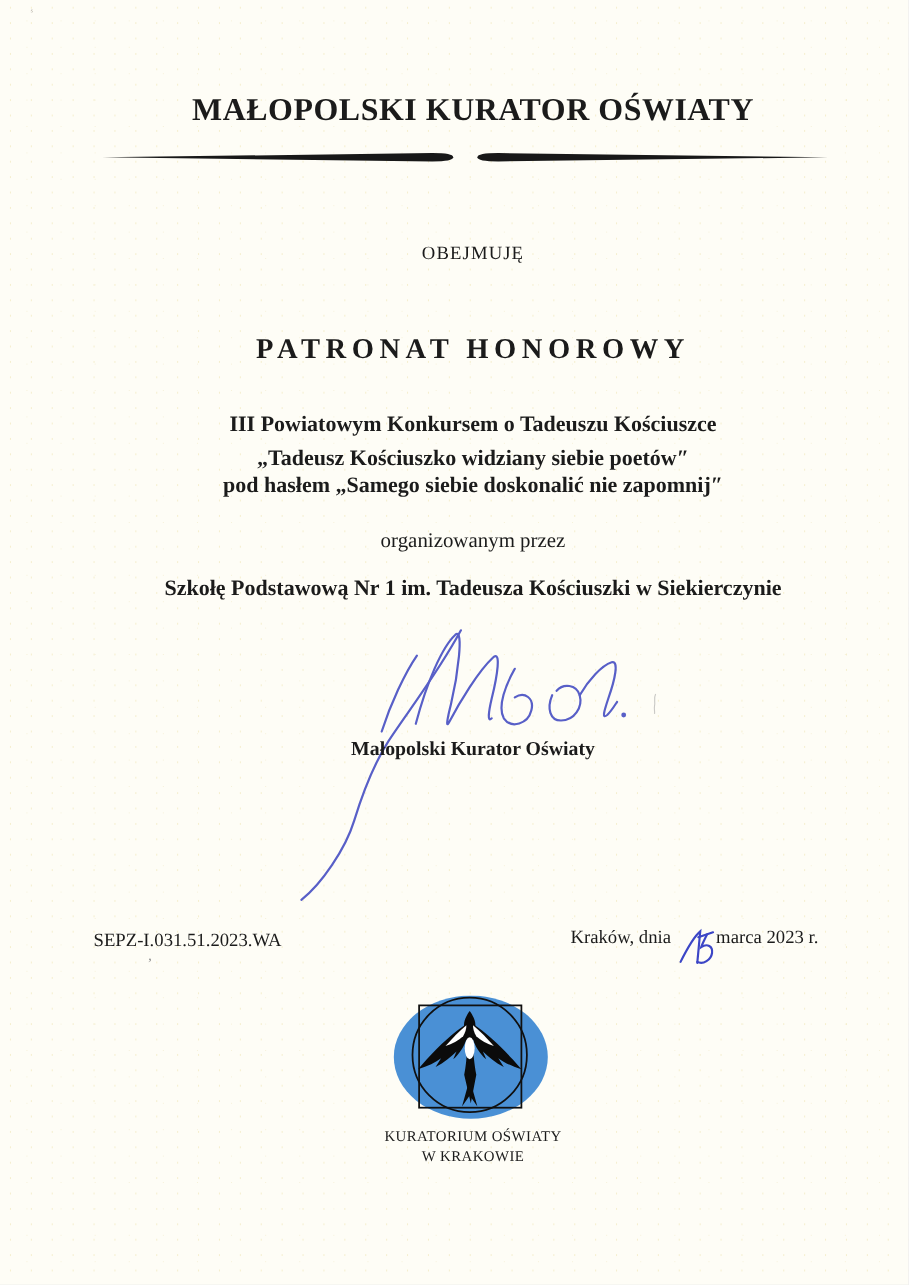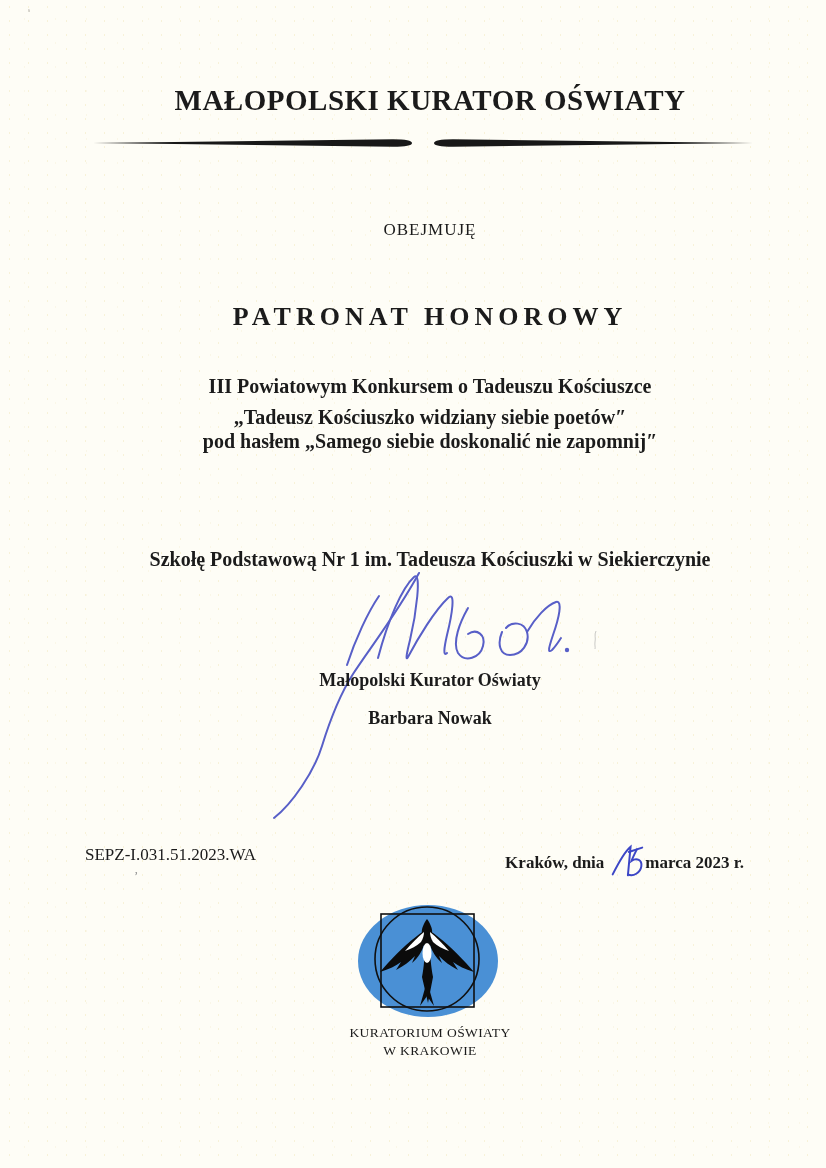--- a/index.html
+++ b/index.html
@@ -21,28 +21,28 @@
   .doc-title { top:84px; font-size:29px; font-weight:bold; letter-spacing:0.5px; }
   .divider { position:absolute; left:93px; top:135px; }
   .obejmuje { top:220px; font-size:17px; font-weight:normal; letter-spacing:1px; }
   .patronat { top:302px; font-size:26px; font-weight:bold; letter-spacing:5px; }
   .nad { top:359px; font-size:19px; }
   .event-line { font-size:20px; font-weight:bold; line-height:24px; }
   .event-1 { top:374px; }
   .event-2 { top:405px; }
   .event-3 { top:429px; }
   .org { top:481px; font-size:19px; }
-  .school { top:548px; font-size:20px; font-weight:bold; }
+  .school { top:524px; font-size:20px; font-weight:bold; }
   .sig-svg { position:absolute; left:250px; top:560px; }
   .role { top:670px; font-size:18px; font-weight:bold; }
   .signee { top:708px; font-size:18px; font-weight:bold; }
   .ref-number { position:absolute; left:85px; top:845px; font-size:17px; }
   .date-line {
     position:absolute; right:82px; top:842px; font-size:17px;
-    display:flex; align-items:center; white-space:pre;font-weight:bold;
+    display:flex; align-items:flex-start; white-space:pre;
   }
   .day-svg { align-self:flex-end; margin:0 1px 4px 6px; }
   .logo-svg { position:absolute; left:353px; top:905px; }
   .logo-cap1 { top:1025px; font-size:13.5px; letter-spacing:0.4px; }
   .logo-cap2 { top:1043px; font-size:13.5px; letter-spacing:0.4px; }
   .artifact { position:absolute; color:#a9a49a; }
   .artifact-topleft { left:28px; top:6px; font-size:9px; }
   .artifact-apostrophe { left:134px; top:868px; font-size:13px; color:#8f8f8f; }
   .artifact-squiggle { left:591px; top:630px; }
 </style>
@@ -62,34 +62,34 @@
   <svg class="divider" width="660" height="16" viewBox="0 0 660 16">
     <path d="M0 8 L300 4.2 Q319 4.2 319 8 Q319 11.8 300 11.8 Z" fill="#181818"></path>
     <path d="M660 8 L360 4.2 Q341 4.2 341 8 Q341 11.8 360 11.8 Z" fill="#181818"></path>
   </svg>
 
   <div class="center obejmuje">OBEJMUJĘ</div>
   <div class="center patronat">PATRONAT HONOROWY</div>
   <div class="center event-line event-1">III Powiatowym Konkursem o Tadeuszu Kościuszce</div>
   <div class="center event-line event-2">„Tadeusz Kościuszko widziany siebie poetów″</div>
   <div class="center event-line event-3">pod hasłem „Samego siebie doskonalić nie zapomnij″</div>
+  <div class="center org">organizowanym przez</div>
   <div class="center school">Szkołę Podstawową Nr 1 im. Tadeusza Kościuszki w Siekierczynie</div>
 
   <svg class="sig-svg" width="360" height="270" viewBox="0 0 360 270" fill="none" stroke="#4a52c4" stroke-width="2" stroke-linecap="round" opacity="0.92">
     <path d="M169 13 C148 52 120 88 103 114 C89 136 80 160 72 186 C64 212 42 244 24 258"></path>
     <path d="M97 105 C105 80 118 52 129 36"></path>
     <path d="M128 98 C138 60 152 28 164 17 C172 10 166 55 160 80 C157 92 155 102 158 97 C168 78 185 50 198 38 C206 30 202 55 197 75 C194 88 193 97 197 93"></path>
     <path d="M218 48 C210 62 202 82 208 93 C215 103 230 98 233 86 C236 75 227 68 218 74"></path>
     <path d="M252 72 C247 84 250 95 260 95 C272 95 280 83 277 72 C274 62 262 61 256 68"></path>
     <path d="M277 72 C285 58 297 45 306 42 C313 40 309 58 303 75 C299 87 297 94 302 90 C306 86 309 81 311 78"></path>
     <circle cx="317" cy="90" r="2.2" fill="#4a52c4" stroke="none"></circle>
   </svg>
 
   <div class="center role">Małopolski Kurator Oświaty</div>
-  <div class="center signee">Barbara Nowak</div>
 
   <div class="ref-number">SEPZ-I.031.51.2023.WA</div>
   <div class="date-line">
     <span>Kraków, dnia</span>
     <svg class="day-svg" width="34" height="38" viewBox="0 0 38 42" fill="none" stroke="#3c46c6" stroke-width="2.2" stroke-linecap="round">
       <path d="M3 36 C9 24 17 10 23 5 L20 37"></path>
       <path d="M21 11 L36 6"></path>
       <path d="M30 8 C27 14 25 18 24 21 C30 17 36 20 35 27 C34 34 26 39 20 36"></path>
     </svg>
     <span>marca 2023 r.</span>

